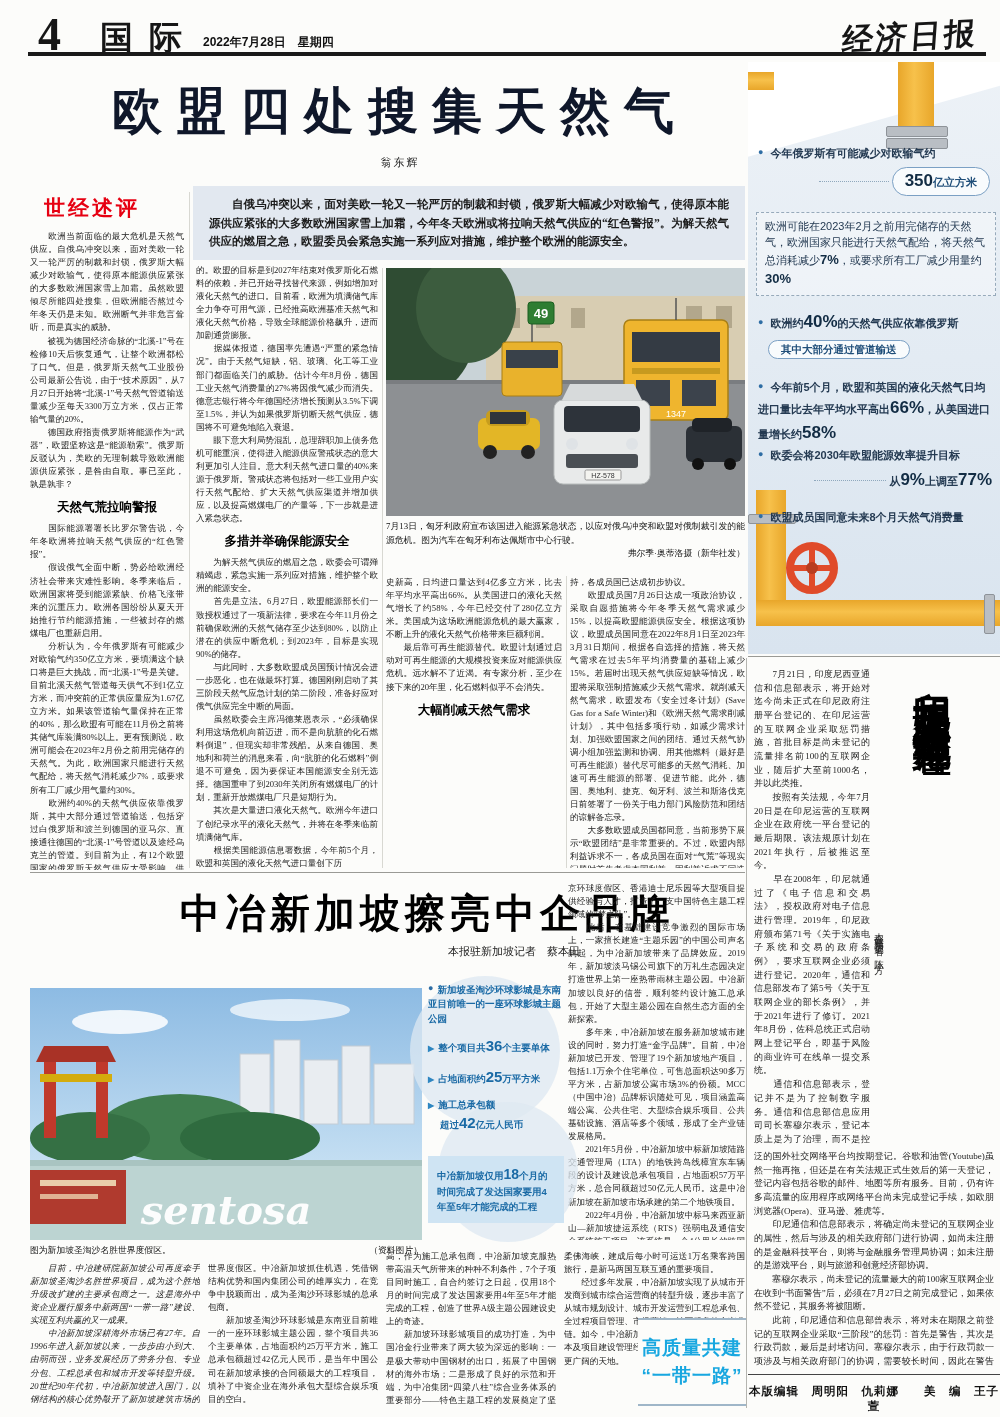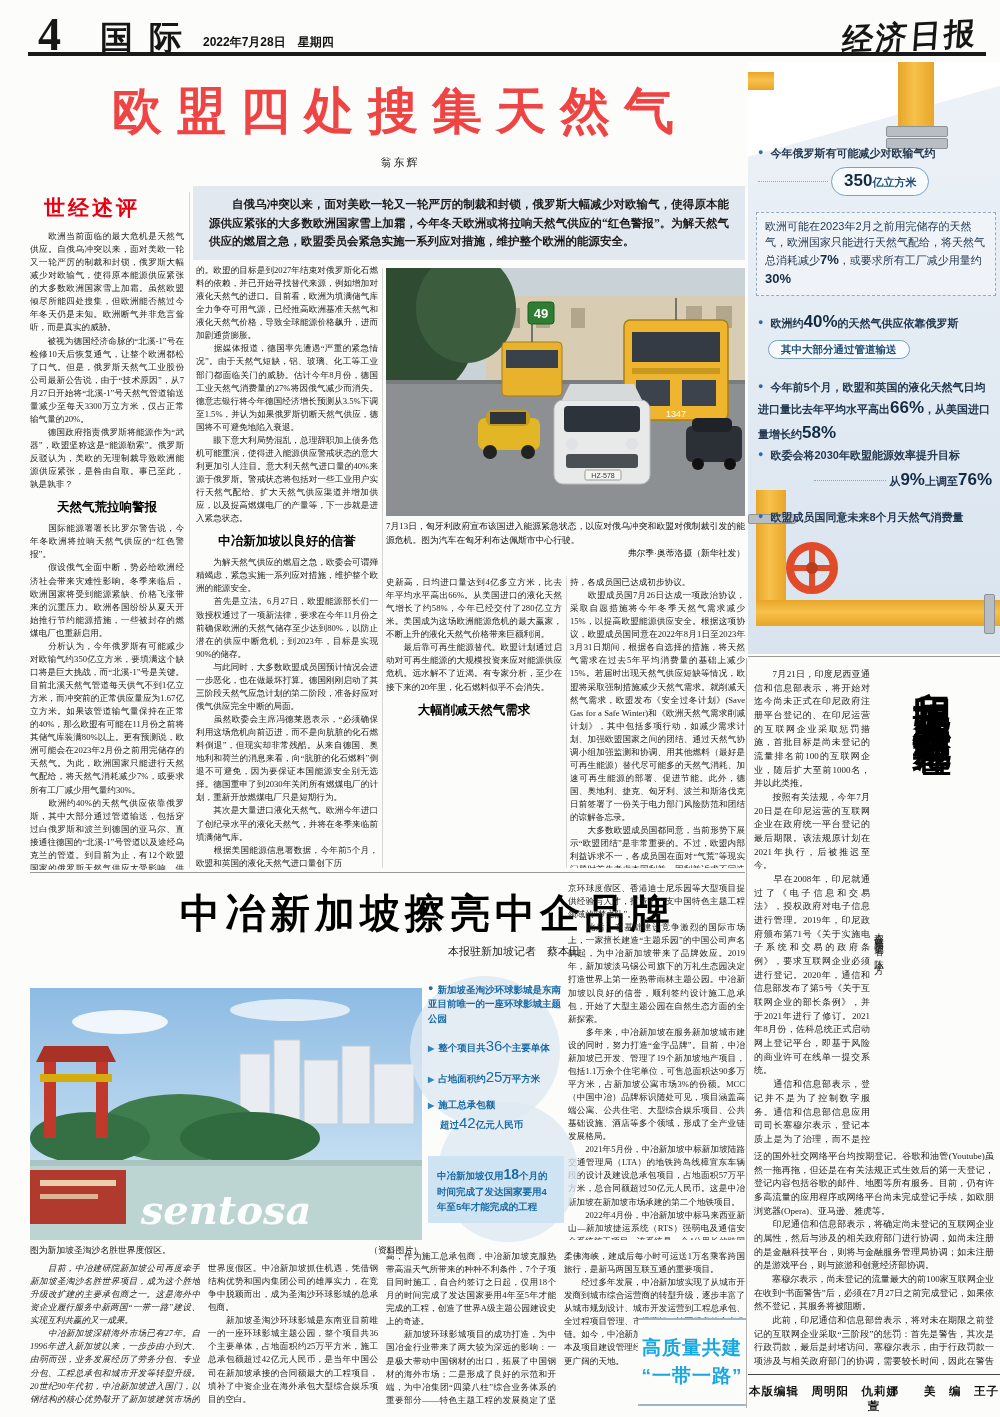--- a/index.html
+++ b/index.html
@@ -16,21 +16,21 @@
 
   
   .pagenum{font-family:"Liberation Serif",serif;font-weight:900;font-size:46px;}
   .section-title{font-family:"Liberation Sans",sans-serif;font-weight:900;font-size:33px;letter-spacing:16px;}
   .edition-date{font-family:"Liberation Sans",sans-serif;font-weight:bold;font-size:12px;color:#111;}
   .masthead{font-family:"DejaVu Serif",serif;font-weight:900;font-size:31px;letter-spacing:3px;
             transform:rotate(-3deg) skewX(-7deg);}
 
   
   .lead-headline{font-family:"Liberation Sans",sans-serif;font-weight:900;font-size:50px;
-                 letter-spacing:14px;text-align:center;color:#ef4444;white-space:nowrap;}
+                 letter-spacing:14px;text-align:center;color:#0f172a;white-space:nowrap;}
   .lead-byline{font-size:11px;text-align:center;color:#222;letter-spacing:2px;}
   .standfirst{background:#e2e8f0;padding:9px 16px;font-size:11.5px;line-height:1.62;
               font-weight:bold;text-align:justify;text-indent:2em;color:#1b1b1b;}
   .opinion-flag{font-family:"Liberation Sans",sans-serif;font-weight:900;font-size:21px;
                 color:#e60012;letter-spacing:3px;}
   .caption{font-size:8.8px;line-height:1.55;text-align:justify;color:#111;}
   .credit{font-size:8.8px;text-align:right;color:#111;margin-top:1px;}
 
   
   .info-panel{background:#fff;overflow:hidden;}
@@ -49,21 +49,21 @@
   .pipe{position:absolute;background:linear-gradient(90deg,#e8a62a,#f7c14b 45%,#e8a62a);z-index:2;}
   .pipe-h{position:absolute;background:linear-gradient(#e8a62a,#f7c14b 45%,#e8a62a);z-index:2;}
   .flange{position:absolute;background:#b9bec4;border:1px solid #8e9399;z-index:2;}
 
   
   .mcc-headline{font-family:"Liberation Sans",sans-serif;font-weight:900;font-size:40px;
                 letter-spacing:5px;text-align:center;color:#000;white-space:nowrap;}
   .mcc-byline{font-size:11px;text-align:center;color:#222;}
   .fact{font-family:"Liberation Sans",sans-serif;font-size:9.5px;font-weight:bold;
         color:#1a6aa5;line-height:1.5;margin-bottom:9px;position:relative;z-index:2;}
-  .fact .num{font-size:15px;font-weight:400;margin-top:6px;}
+  .fact .num{font-size:15px;font-weight:700;margin-top:6px;}
   .fact .arrow{color:#2e86c1;font-size:8px;margin-right:4px;}
   .fact-circle{position:absolute;border-radius:50%;background:#dde8f1;opacity:.75;z-index:1;}
   .highlight-box{background:#cfe4f3;padding:8px 9px;font-family:"Liberation Sans",sans-serif;
                  font-size:9.5px;font-weight:bold;color:#1a6aa5;line-height:1.55;position:relative;z-index:2;}
   .highlight-box .num{font-size:14px;font-weight:900;}
 
   
   .badge{border-top:2px solid #9fb6c8;border-bottom:2px solid #9fb6c8;background:#fcfcfa;
          display:flex;flex-direction:column;justify-content:center;align-items:center;
          font-family:"Liberation Sans",sans-serif;font-weight:900;color:#18a7e0;
@@ -109,21 +109,21 @@
     <div class="body-text">　　国际能源署署长比罗尔警告说，今年冬欧洲将拉响天然气供应的“红色警报”。
 　　假设俄气全面中断，势必给欧洲经济社会带来灾难性影响。冬季来临后，欧洲国家将受到能源紧缺、价格飞涨带来的沉重压力。欧洲各国纷纷从夏天开始推行节约能源措施，一些被封存的燃煤电厂也重新启用。
 　　分析认为，今年俄罗斯有可能减少对欧输气约350亿立方米，要填满这个缺口将是巨大挑战，而“北溪-1”号是关键。目前北溪天然气管道每天供气不到1亿立方米，而冲突前的正常供应量应为1.67亿立方米。如果该管道输气量保持在正常的40%，那么欧盟有可能在11月份之前将其储气库装满80%以上。更有预测说，欧洲可能会在2023年2月份之前用完储存的天然气。为此，欧洲国家只能进行天然气配给，将天然气消耗减少7%，或要求所有工厂减少用气量约30%。
 　　欧洲约40%的天然气供应依靠俄罗斯，其中大部分通过管道输送，包括穿过白俄罗斯和波兰到德国的亚马尔、直接通往德国的“北溪-1”号管道以及途经乌克兰的管道。到目前为止，有12个欧盟国家的俄罗斯天然气供应大受影响，供应水平只是去年同期的一半。俄罗斯方面已经切断了对波兰、保加利亚等国的天然气供应。</div>
   </div>
 
   <div class="abs" style="left:196px;top:264px;width:182px;height:604px;overflow:hidden;">
     <div class="body-text">的。欧盟的目标是到2027年结束对俄罗斯化石燃料的依赖，并已开始寻找替代来源，例如增加对液化天然气的进口。目前看，欧洲为填满储气库全力争夺可用气源，已经推高欧洲基准天然气和液化天然气价格，导致全球能源价格飙升，进而加剧通货膨胀。
 　　据媒体报道，德国率先遭遇“严重的紧急情况”。由于天然气短缺，铝、玻璃、化工等工业部门都面临关门的威胁。估计今年8月份，德国工业天然气消费量的27%将因俄气减少而消失。德意志银行将今年德国经济增长预测从3.5%下调至1.5%，并认为如果俄罗斯切断天然气供应，德国将不可避免地陷入衰退。
 　　眼下意大利局势混乱，总理辞职加上债务危机可能重演，使得进入能源供应警戒状态的意大利更加引人注目。意大利天然气进口量的40%来源于俄罗斯。警戒状态将包括对一些工业用户实行天然气配给、扩大天然气供应渠道并增加供应，以及提高燃煤电厂的产量等，下一步就是进入紧急状态。</div>
-    <div class="subhead">中冶新加坡以良好的信誉</div>
+    <div class="subhead">多措并举确保能源安全</div>
     <div class="body-text">　　为解天然气供应的燃眉之急，欧委会可谓殚精竭虑，紧急实施一系列应对措施，维护整个欧洲的能源安全。
 　　首先是立法。6月27日，欧盟能源部长们一致授权通过了一项新法律，要求在今年11月份之前确保欧洲的天然气储存至少达到80%，以防止潜在的供应中断危机；到2023年，目标是实现90%的储存。
 　　与此同时，大多数欧盟成员国预计情况会进一步恶化，也在做最坏打算。德国刚刚启动了其三阶段天然气应急计划的第二阶段，准备好应对俄气供应完全中断的局面。
 　　虽然欧委会主席冯德莱恩表示，“必须确保利用这场危机向前迈进，而不是向肮脏的化石燃料倒退”，但现实却非常残酷。从来自德国、奥地利和荷兰的消息来看，向“肮脏的化石燃料”倒退不可避免，因为要保证本国能源安全别无选择。德国重申了到2030年关闭所有燃煤电厂的计划，重新开放燃煤电厂只是短期行为。
 　　其次是大量进口液化天然气。欧洲今年进口了创纪录水平的液化天然气，并将在冬季来临前填满储气库。
 　　根据美国能源信息署数据，今年前5个月，欧盟和英国的液化天然气进口量创下历</div>
   </div>
 
   <div class="abs" style="left:386px;top:268px;width:359px;height:248px;">
     <svg width="359" height="248" viewBox="0 0 359 248">
@@ -223,21 +223,21 @@
       <g stroke="#e04b2a" stroke-width="6">
         <line x1="28" y1="8" x2="28" y2="48"></line>
           <line x1="8" y1="28" x2="48" y2="28"></line>
       </g>
       <circle cx="28" cy="28" r="6" fill="#b93d20"></circle>
     </svg>
 
     <div class="stat" style="left:10px;top:84px;width:232px;">
       <span class="bullet-dot">●</span>
       <span>今年俄罗斯有可能减少对欧输气约</span>
-      <div style="margin-top:5px;text-align:left;">
+      <div style="margin-top:5px;text-align:right;">
         <span class="dotline" style="width:70px;"></span>
         <span class="pill"><span class="big">350</span><span>亿立方米</span></span>
       </div>
     </div>
 
     <div class="stat dash-box" style="left:8px;top:150px;width:222px;font-weight:500;">
       <span>欧洲可能在2023年2月之前用完储存的天然气，欧洲国家只能进行天然气配给，将天然气总消耗减少</span><span class="mid">7%</span><span>，或要求所有工厂减少用量约</span><span class="mid">30%</span>
     </div>
 
     <div class="stat" style="left:10px;top:248px;width:232px;">
@@ -251,21 +251,21 @@
     <div class="stat" style="left:10px;top:318px;width:234px;">
       <span class="bullet-dot">●</span>
       <span>今年前5个月，欧盟和英国的液化天然气日均进口量比去年平均水平高出</span><span class="big">66%</span><span>，从美国进口量增长约</span><span class="big">58%</span>
     </div>
 
     <div class="stat" style="left:10px;top:386px;width:234px;">
       <span class="bullet-dot">●</span>
       <span>欧委会将2030年欧盟能源效率提升目标</span>
       <div style="margin-top:4px;text-align:right;">
         <span class="dotline" style="width:72px;"></span>
-        <span>从</span><span class="big">9%</span><span>上调至</span><span class="big">76%</span>
+        <span>从</span><span class="big">9%</span><span>上调至</span><span class="big">77%</span>
       </div>
     </div>
 
     <div class="stat" style="left:10px;top:448px;width:234px;">
       <span class="bullet-dot">●</span>
       <span>欧盟成员国同意未来8个月天然气消费量</span>
     </div>
   </div>
 
   <div class="thinrule" style="left:30px;top:872px;width:715px;height:1px;background:#9a9a95;"></div>

